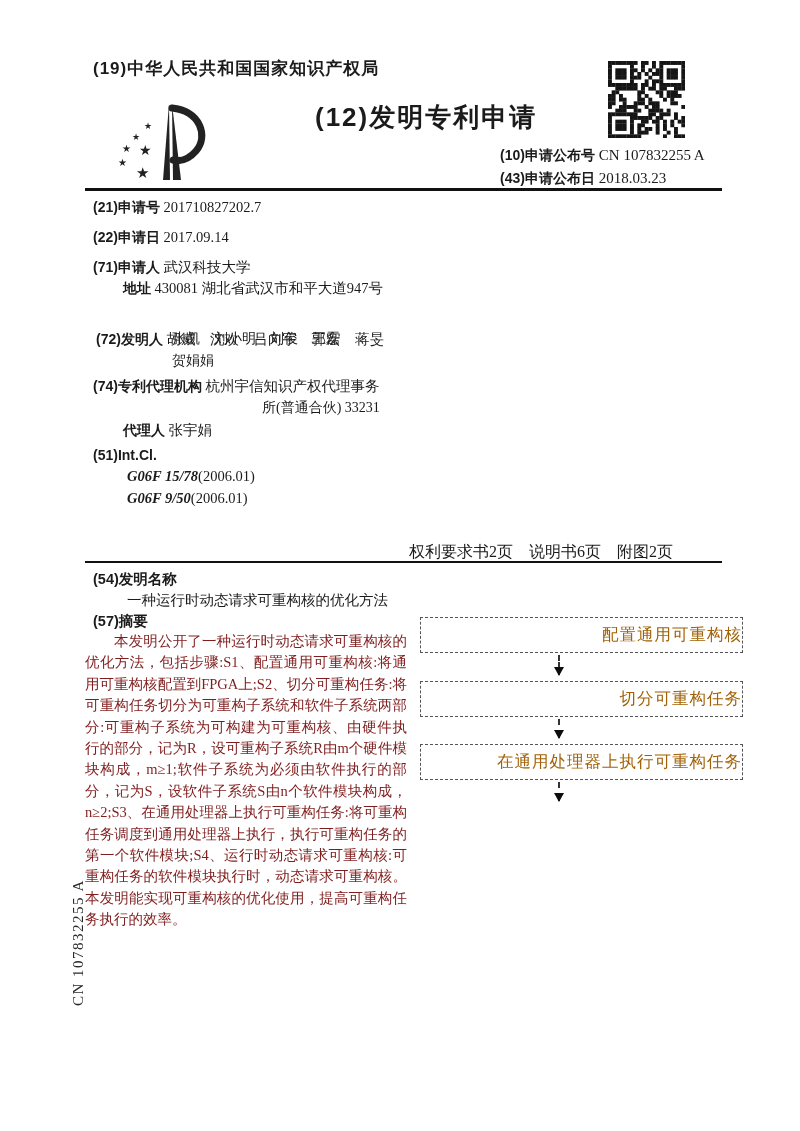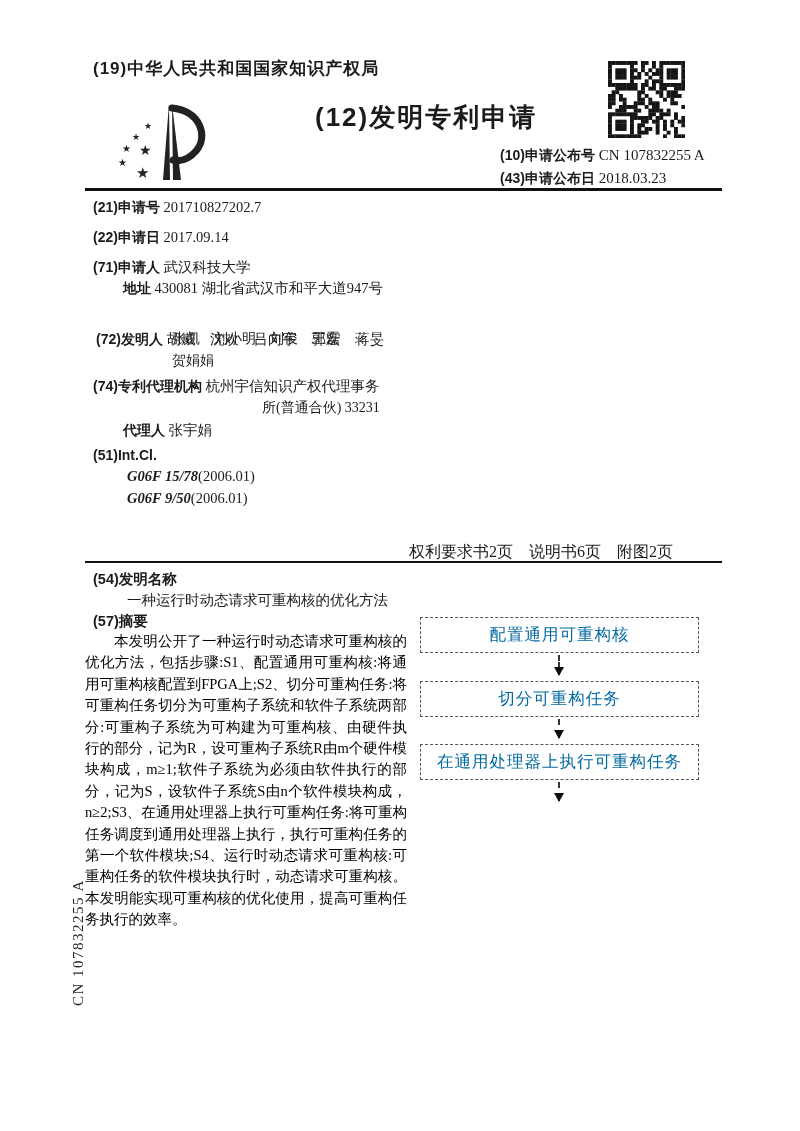--- a/index.html
+++ b/index.html
@@ -15,26 +15,26 @@
   .publine { left:500px; font-size:14px; white-space:nowrap; }
   .publine .val { font-size:15px; font-weight:normal; font-family:"Liberation Serif","DejaVu Serif",serif; }
   .rule1 { left:85px; top:188px; width:637px; height:3px; background:#111; }
   .rule2 { left:85px; top:561px; width:637px; height:2px; background:#111; }
   .bib { font-size:14px; white-space:nowrap; }
   .bib .val { font-size:14.5px; }
   .ipc { font-style:italic; font-weight:bold; font-size:14.5px; }
   .pages { left:409px; top:542px; width:278px; font-size:16px; white-space:nowrap; }
   .abstract {
     left:85px; top:631px; width:322px; font-size:14.5px; line-height:21.4px;
-    text-align:justify; text-indent:2em; color:#000000;
+    text-align:justify; text-indent:2em; color:#7f1d1d;
   }
   .fc-box {
     position:absolute; left:420px; width:277px; height:34px;
-    border:1.5px dashed #555; text-align:center; line-height:34px;
-    font-size:16.5px; color:#0369a1; letter-spacing:1px; background:#fff;
+    border:1.5px dashed #555; text-align:right; line-height:34px;
+    font-size:16.5px; color:#a16207; letter-spacing:1px; background:#fff;padding-left:44px;
   }
   .fc-arrow { position:absolute; left:558px; width:0; border-left:2px dashed #333; }
   .fc-arrow:after {
     content:""; position:absolute; left:-6px; bottom:-6px;
     border:5px solid transparent; border-top:9px solid #0d0d0d;
   }
   .side-text {
     left:70px; top:1006px; transform:rotate(-90deg); transform-origin:0 0;
     font-size:15px; letter-spacing:1.5px; white-space:nowrap; color:#2a2a2a;
   }

